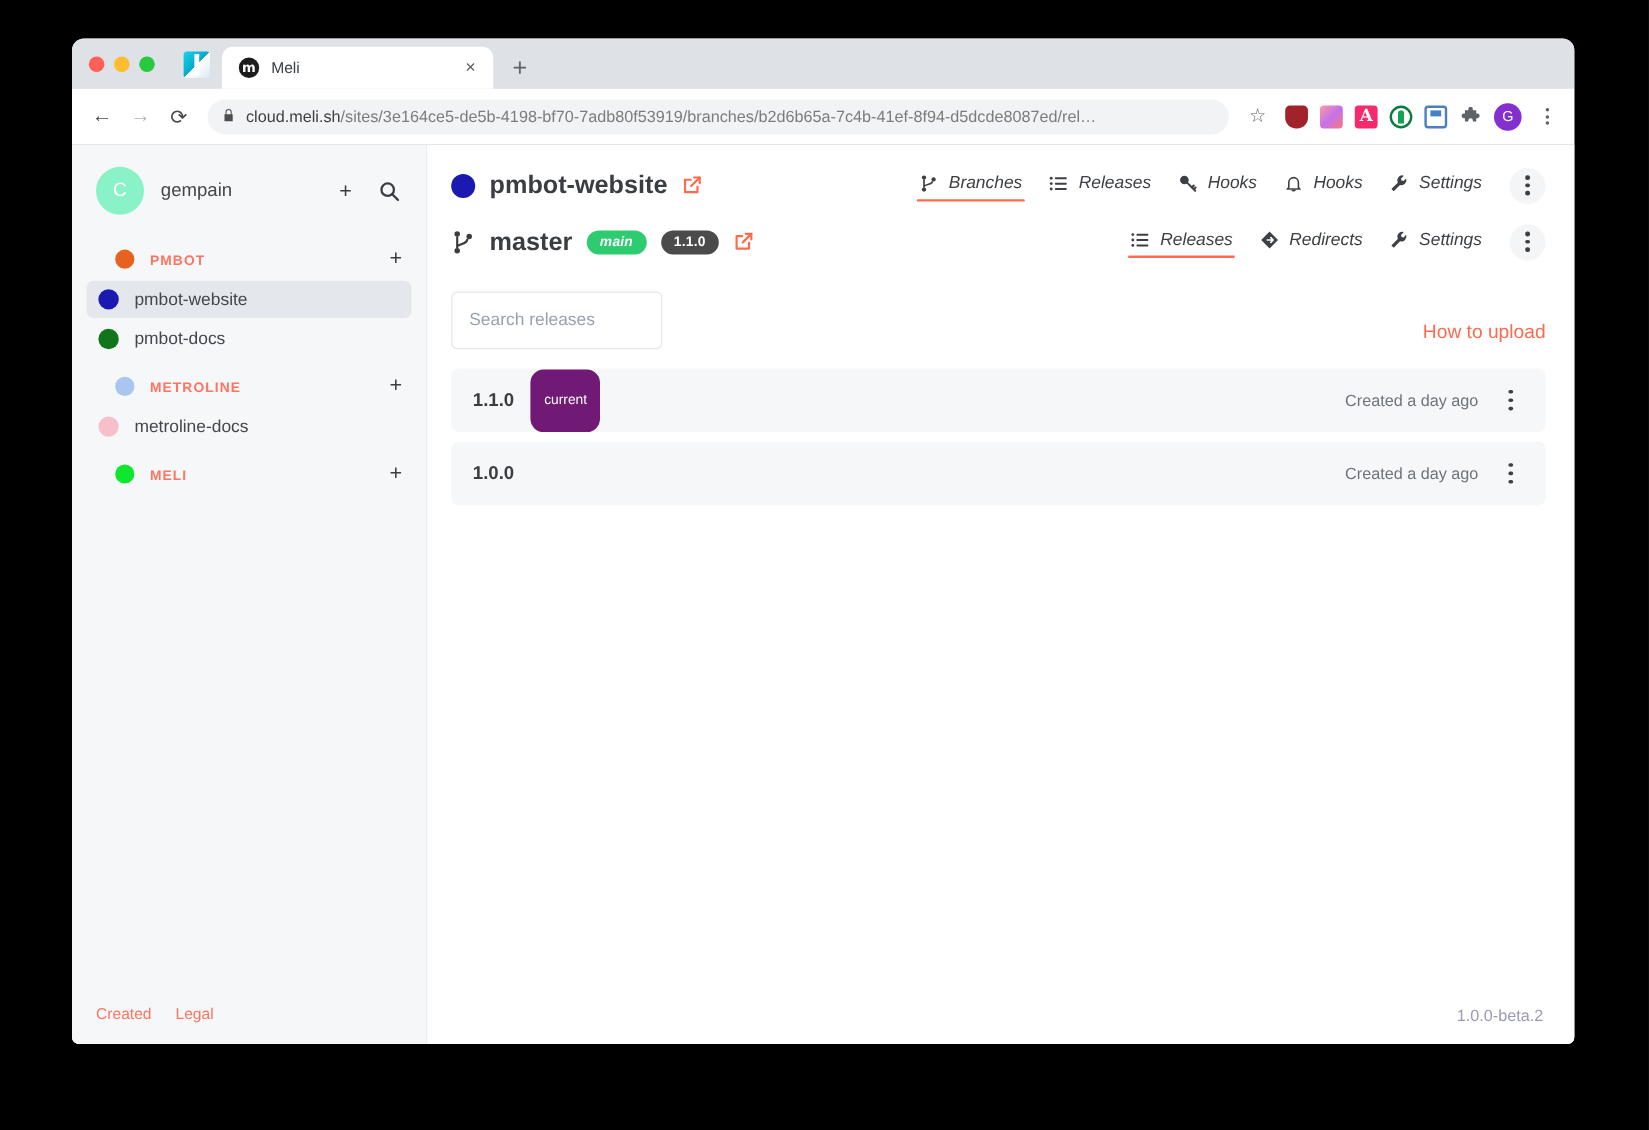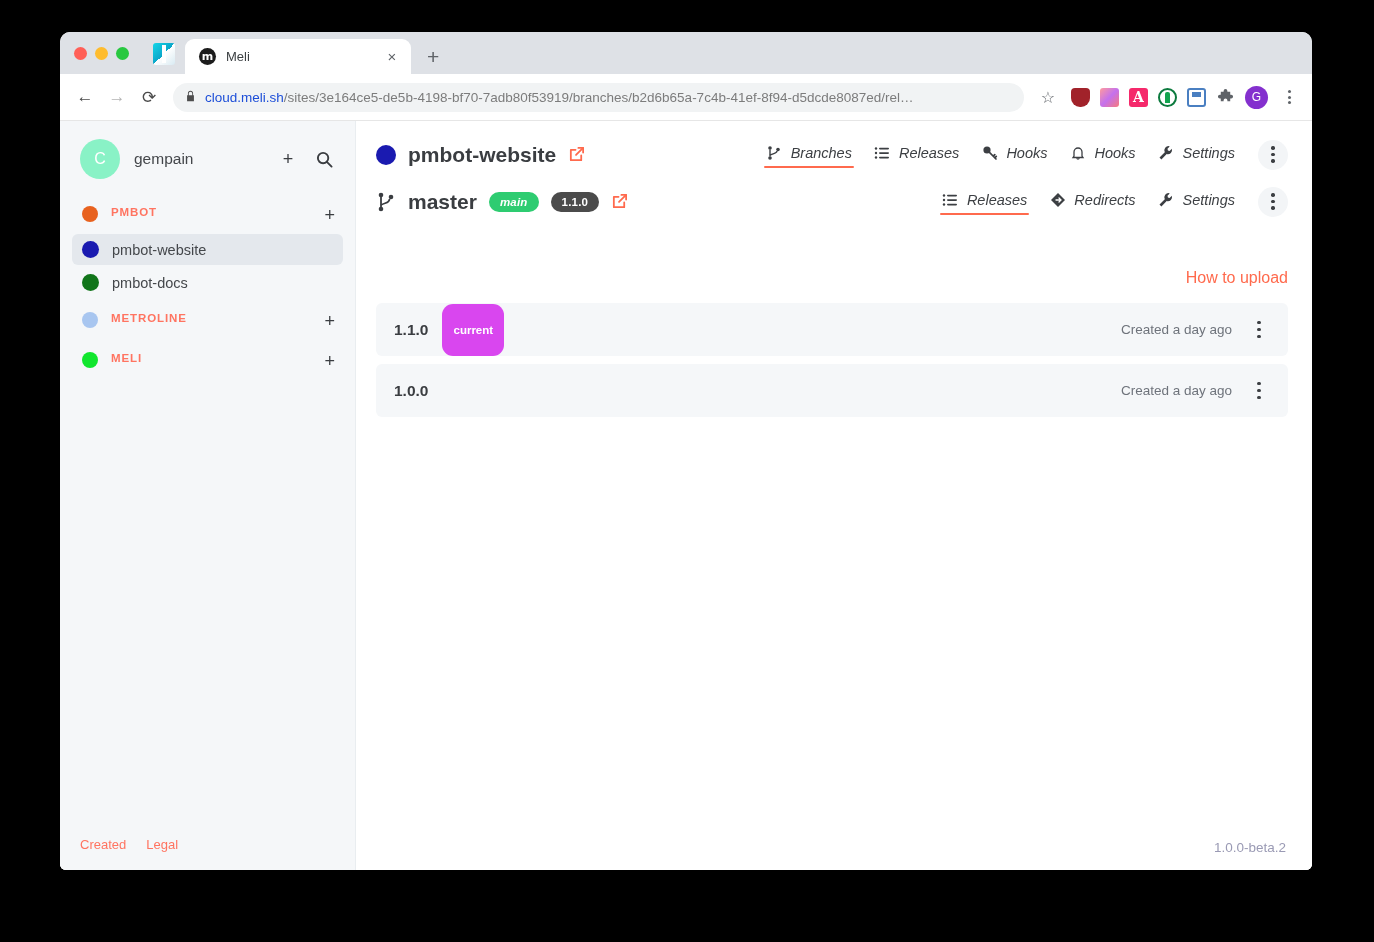--- a/index.html
+++ b/index.html
@@ -85,21 +85,21 @@
     flex: 1; height: 29px; margin: 0 7px;
     background: #f1f3f4; border-radius: 15px;
     display: flex; align-items: center;
     padding: 0 12px; gap: 9px; overflow: hidden;
   }
   .lock { font-size: 11px; color: #4d4d4d; }
   .urltext {
     font-size: 13.5px; color: #7c7c7c; white-space: nowrap;
     overflow: hidden; text-overflow: clip; flex: 1;
   }
-  .urltext b { color: #1d4ed8; font-weight: 400; }
+  .urltext b { color: #404040; font-weight: 400; }
   .star { width: 30px; height: 30px; display:flex; align-items:center; justify-content:center;
           font-size: 16px; color: #5f6368; flex: 0 0 auto;}
   .extbar { display: flex; align-items: center; gap: 10px; padding-left: 6px; }
   .ext { width: 19px; height: 19px; flex: 0 0 auto; border-radius: 3px; }
   .ext.shield { background: #a1222a; border-radius: 4px 4px 9px 9px; position: relative; color:#fff;
                 font-size:8px; display:flex; align-items:center; justify-content:center; font-weight:bold;}
   .ext.grad { background: linear-gradient(135deg,#ff9a9e,#c471ed,#f7797d); }
   .ext.letterA { background: #f5296b; color: #fff; font-weight: bold; font-size: 14px;
                  display: flex; align-items: center; justify-content: center; font-family:"DejaVu Serif",serif;}
   .ext.tree { background: #ffffff; border: 2px solid #0c7a3e; border-radius: 50%; position: relative; }
@@ -131,22 +131,23 @@
     background: #89f2c6; color: #ffffff;
     font-size: 16px; display: flex; align-items: center; justify-content: center;
     flex: 0 0 auto;
   }
   .acct-name { flex: 1; font-size: 15.5px; color: #44474b; }
   .icobtn { width: 22px; height: 22px; display: flex; align-items: center; justify-content: center;
             color: #3a3d41; font-size: 18px; flex: 0 0 auto; }
   .icobtn.search svg { width: 17px; height: 17px; }
 
   .group-head {
-    display: flex; align-items: flex-start; gap: 13px;
+    display: flex; align-items: flex-end; gap: 13px;
     padding: 13px 20px 9px 22px;
+    margin-left: 14px;
   }
   .gdot { width: 16px; height: 16px; border-radius: 50%; flex: 0 0 auto; }
   .gname { flex: 1; font-size: 11.5px; font-weight: bold; letter-spacing: 0.9px; color: #ff7461; }
   .gplus { font-size: 18px; color: #3a3d41; line-height: 1; }
 
   .site-item {
     display: flex; align-items: center; gap: 13px;
     margin: 1px 12px; padding: 7px 10px;
     border-radius: 6px;
   }
@@ -223,22 +224,22 @@
   .searchbox input::placeholder { color: #9aa0b0; }
   .howto { margin-left: auto; margin-top: 26px; font-size: 16px; color: #ff6a4d; text-decoration: none; }
 
   .releases { padding: 16px 24px 0 20px; display: flex; flex-direction: column; gap: 8px; }
   .release-row {
     height: 53px; background: #f5f7f9; border-radius: 6px;
     display: flex; align-items: center; padding: 0 16px 0 18px; gap: 14px;
   }
   .rel-version { font-size: 15.5px; font-weight: bold; color: #3a3d41; }
   .rel-badge {
-    font-size: 11.5px; font-weight: bold; color: #ffffff;
-    background: #d946ef; padding: 20px 11px; border-radius: 11px;
+    font-size: 11.5px; font-weight: normal; color: #ffffff;
+    background: #701a75; padding: 20px 11px; border-radius: 11px;
   }
   .rel-created { margin-left: auto; font-size: 13.5px; color: #6e737b; }
   .rel-kebab { width: 26px; display: flex; flex-direction: column; align-items: center; gap: 3.5px; }
   .rel-kebab i { width: 3.6px; height: 3.6px; border-radius: 50%; background: #3c3f43; display: block; }
 
   .main-footer { margin-top: auto; padding: 0 26px 14px 0; text-align: right; }
   .main-footer span { font-size: 13.5px; color: #9a9ab4; }
 </style>
 </head>
 <body>
@@ -321,20 +322,24 @@
       <div class="site-item">
         <span class="sdot" style="background:#11751a"></span>
         <span class="sname">pmbot-docs</span>
       </div>
 
       <div class="group-head">
         <span class="gdot" style="background:#a8c6f0"></span>
         <span class="gname">METROLINE</span>
         <span class="gplus">+</span>
       </div>
+      <div class="site-item">
+        <span class="sdot" style="background:#f7bfc9"></span>
+        <span class="sname">metroline-docs</span>
+      </div>
 
       <div class="group-head">
         <span class="gdot" style="background:#11e62e"></span>
         <span class="gname">MELI</span>
         <span class="gplus">+</span>
       </div>
 
       <div class="sidebar-footer">
         <a href="#">Created</a>
         <a href="#">Legal</a>
@@ -468,20 +473,23 @@
           </div>
           <div class="kebab-round">
               <i></i>
               <i></i>
               <i></i>
             </div>
         </div>
       </div>
 
       <div class="toolrow">
+        <div class="searchbox">
+          <input type="text" placeholder="Search releases" style="">
+        </div>
         <a class="howto" href="#">How to upload</a>
       </div>
 
       <div class="releases">
         <div class="release-row">
           <span class="rel-version">1.1.0</span>
           <span class="rel-badge">current</span>
           <span class="rel-created">Created a day ago</span>
           <span class="rel-kebab">
               <i></i>

